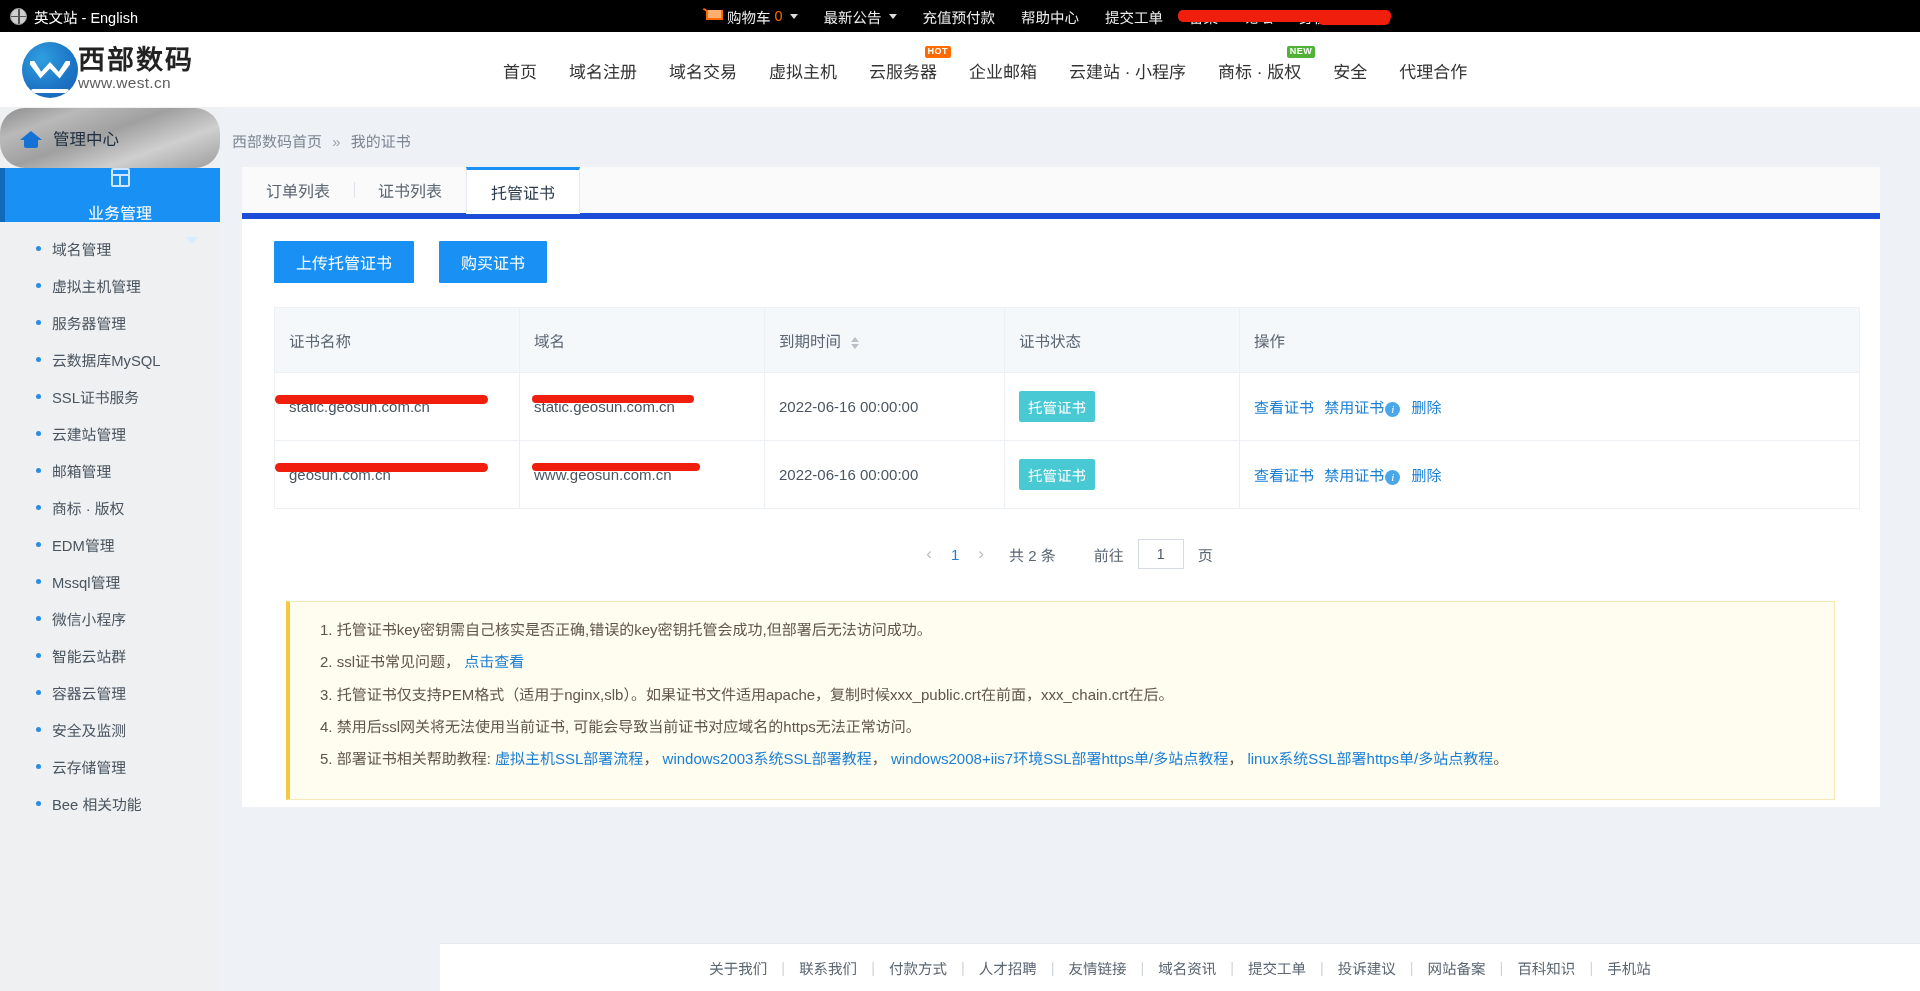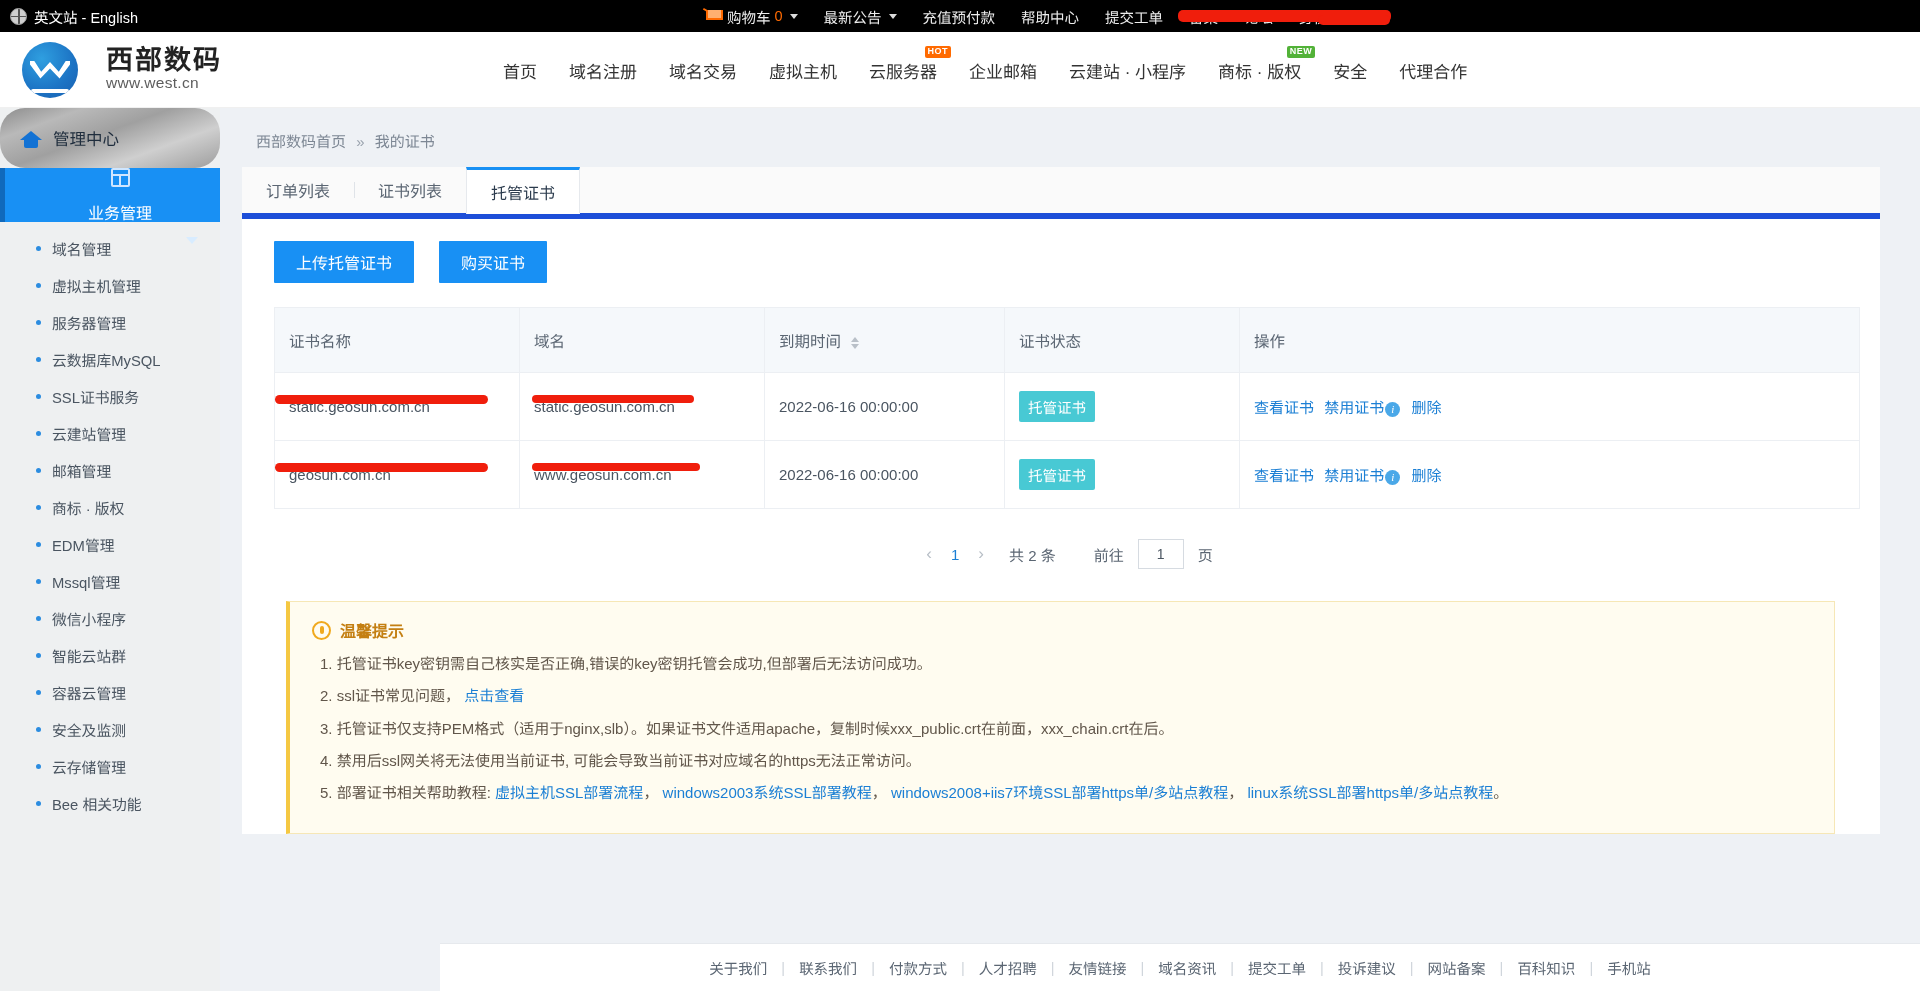--- a/index.html
+++ b/index.html
@@ -82,21 +82,21 @@
   }
 
   
   .header {
     height: 76px; background: #fff;
     display: flex; align-items: center;
     position: relative;
     border-bottom: 1px solid #f0f0f0;
   }
   .logo-wrap {
-    display: flex; align-items: center; gap: 28px;
+    display: flex; align-items: center; gap: 0;
     padding-left: 22px; width: 260px;
   }
   .logo-mark {
     width: 56px; height: 56px; border-radius: 50%;
     background: radial-gradient(circle at 35% 30%, #2f9fe0 0%, #1c73c4 60%, #1a5fae 100%);
     position: relative; overflow: hidden;
     flex: 0 0 auto;
   }
   .logo-mark .w {
     position: absolute; left: 8px; top: 19px;
@@ -199,21 +199,21 @@
     width: 5px; height: 5px; border-radius: 50%; background: #2b8ce0; flex:0 0 auto;
   }
   .side-sub-item .label { font-size: 14.8px; color: #4a5561; white-space: nowrap; }
 
   
   .main {
     flex: 1 1 auto; background: #eef1f5; position: relative;
     padding: 0 0 0 0; overflow: hidden;
   }
   .breadcrumb {
-    padding: 22px 0 16px 36px; font-size: 15px; color: #7d8794;
+    padding: 22px 0 16px 12px; font-size: 15px; color: #7d8794;
   }
   .breadcrumb .sep { margin: 0 6px; color: #9aa3ae; }
   .panel {
     margin: 0 40px 0 22px; background: #fff;
     min-height: 640px; position: relative;
   }
   .tabs {
     display: flex; align-items: stretch; height: 52px;
     background: #fafafa; border-bottom: 6px solid #1d4ed8;
   }
@@ -580,24 +580,20 @@
           <span class="arrow-btn">‹</span>
           <span class="pg-num">1</span>
           <span class="arrow-btn">›</span>
           <span style="margin-left:6px">共 2 条</span>
           <span style="margin-left:24px">前往</span>
           <input value="1" style="">
           <span>页</span>
         </div>
 
         <div class="tips">
-          <div class="tips-head">
-            <span class="bulb-icon"></span>
-            <span class="tips-title">温馨提示</span>
-          </div>
           <ol style="list-style:none; padding-left:8px">
             <li>
               <span>1. 托管证书key密钥需自己核实是否正确,错误的key密钥托管会成功,但部署后无法访问成功。</span>
             </li>
             <li>
               <span>2. ssl证书常见问题，</span>
               <a>点击查看</a>
             </li>
             <li>
               <span>3. 托管证书仅支持PEM格式（适用于nginx,slb）。如果证书文件适用apache，复制时候xxx_public.crt在前面，xxx_chain.crt在后。</span>

